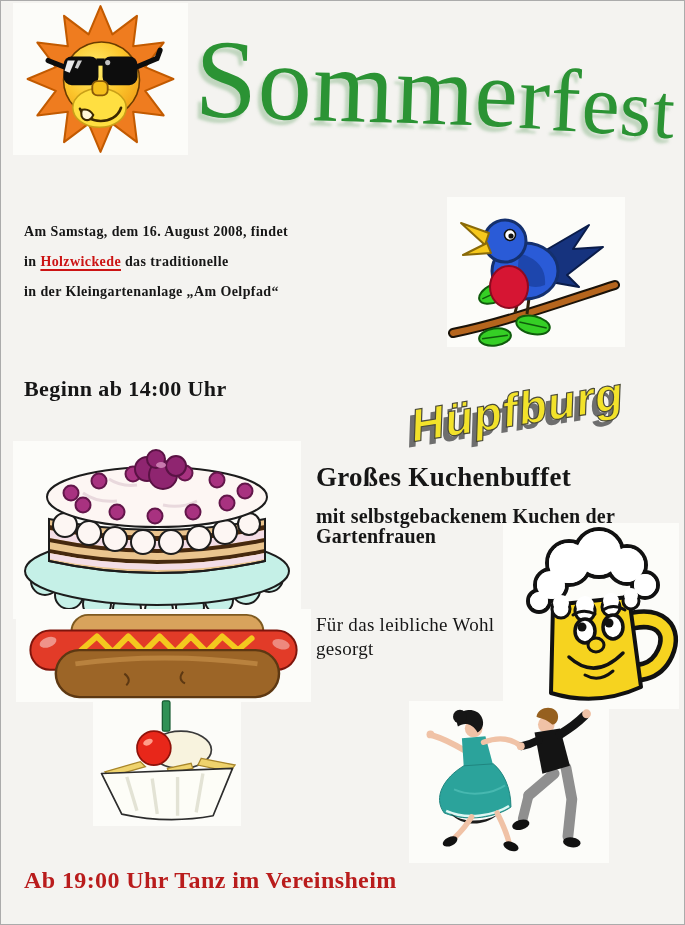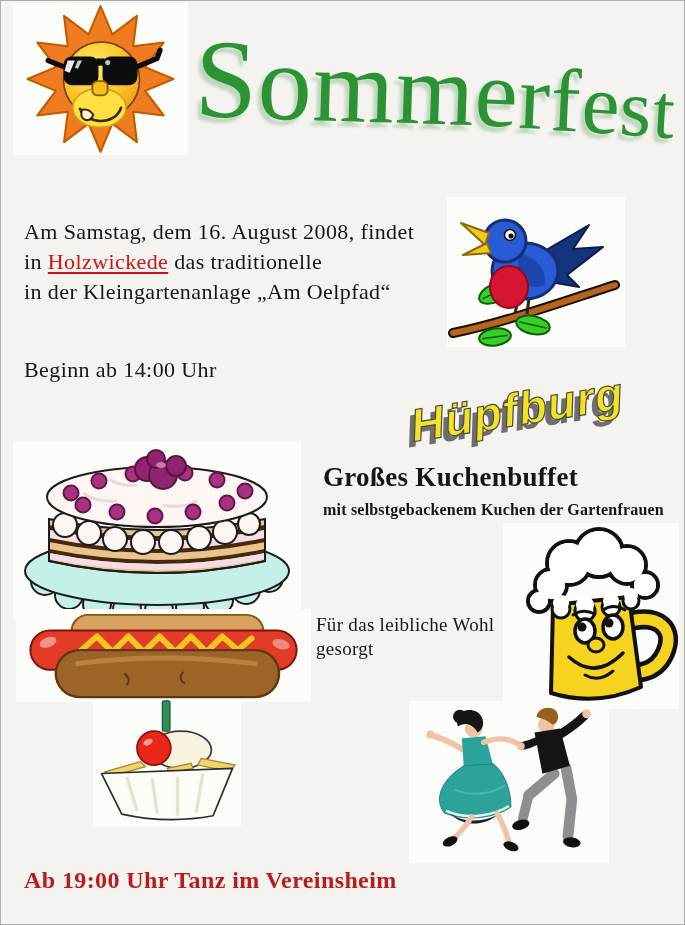--- a/index.html
+++ b/index.html
@@ -11,33 +11,33 @@
   .abs{position:absolute;}
   .illo{position:absolute;background:#fcfcf9;}
   svg{display:block;}
 
   
   .title{position:absolute;left:194px;top:14px;width:492px;white-space:nowrap;color:var(--title-green,#2b9334);}
   .title .tl{display:inline-block;font-family:"Liberation Serif",serif;font-weight:normal;
     letter-spacing:1px;text-shadow:-4px 5px 3px rgba(150,190,150,.55);}
 
   
-  .intro{left:23px;top:216px;font-size:22px;line-height:30px;font-weight:normal;letter-spacing:.4px;}
+  .intro{left:23px;top:216px;font-size:14px;line-height:30px;font-weight:bold;letter-spacing:.4px;}
   .red{color:var(--highlight-red,#cc1414);text-decoration:underline;text-decoration-thickness:2px;text-underline-offset:3px;}
-  .beginn{left:23px;top:356px;font-size:22px;font-weight:normal;letter-spacing:.4px;}
+  .beginn{left:23px;top:375px;font-size:22px;font-weight:bold;letter-spacing:.4px;}
   .wordart{
     left:410px;top:398px;font-family:"Liberation Sans",sans-serif;font-style:italic;font-weight:bold;
     font-size:46px;letter-spacing:1px;color:var(--wordart-yellow,#f2e22a);
     -webkit-text-stroke:1.2px #4a4a3a;
     text-shadow:-6px 5px 0 var(--wordart-shadow,#6e6e6e);
     transform:rotate(-9deg);transform-origin:0 50%;white-space:nowrap;
   }
-  .buffet{left:322px;top:461px;font-weight:bold;}
+  .buffet{left:315px;top:461px;font-weight:bold;}
   .buffet .h{font-size:27px;line-height:30px;letter-spacing:.3px;}
-  .buffet .s{font-size:16px;line-height:20px;margin-top:8px;letter-spacing:.2px;text-align:right;}
+  .buffet .s{font-size:20px;line-height:20px;margin-top:14px;letter-spacing:.2px;}
   .catering{left:315px;top:612px;font-size:19px;line-height:24px;font-weight:normal;letter-spacing:.3px;}
   .footer{left:23px;top:865px;font-size:24px;line-height:29px;font-weight:bold;letter-spacing:.4px;color:#b91c1c;}
 </style>
 </head>
 <body>
 
 <div class="page" style="--page-bg: #f4f3f0; --title-green: #2b9334; --highlight-red: #cc1414; --wordart-yellow: #f2e22a; --wordart-shadow: #6e6e6e; --body-text: #161616;">
 
   <div class="illo" style="left:12px;top:2px;width:175px;height:152px;">
     <svg width="175" height="152" viewBox="0 0 160 148">

